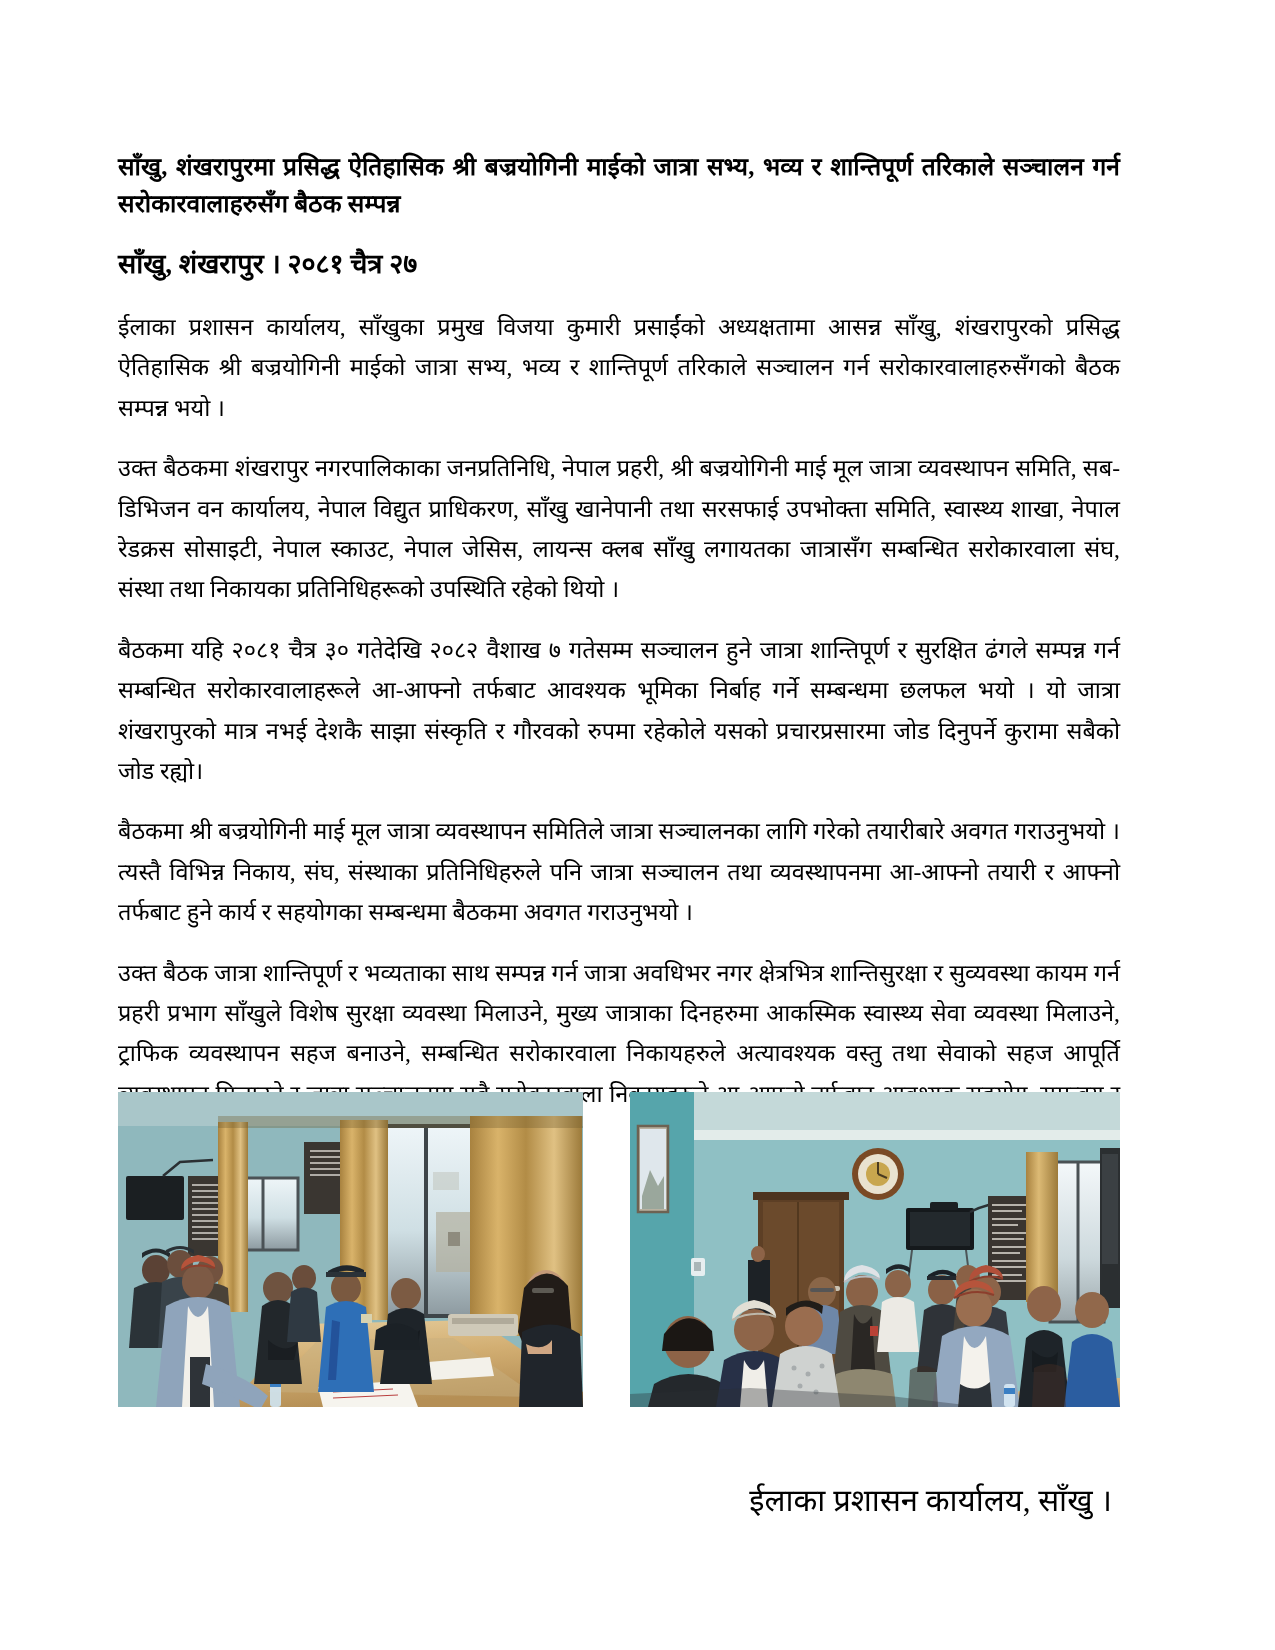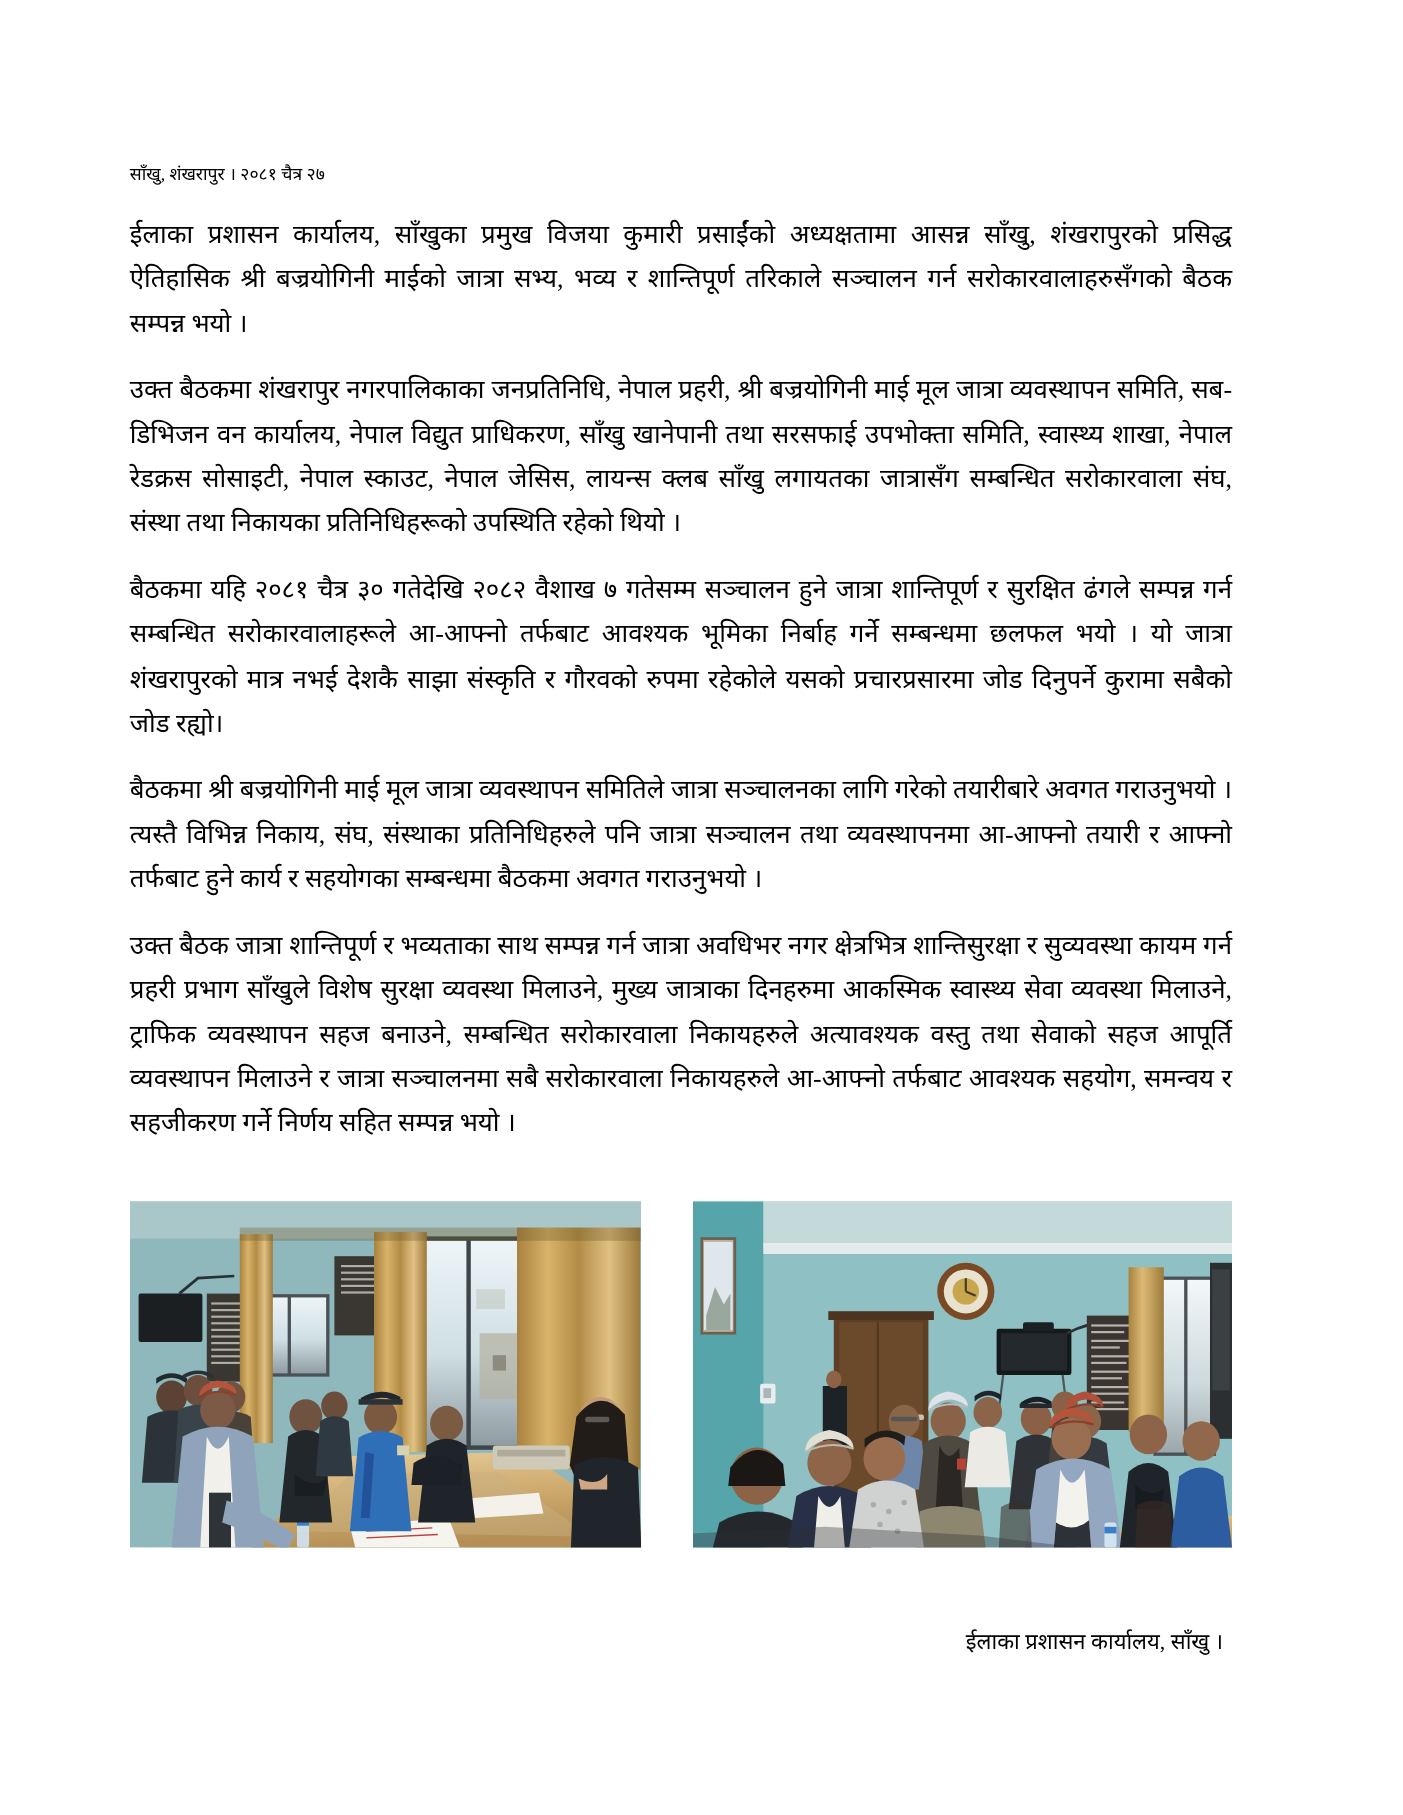--- a/index.html
+++ b/index.html
@@ -35,24 +35,24 @@
     font-size: 24.5px;
     font-weight: bold;
     line-height: 1.52;
     text-align: justify;
     text-justify: inter-word;
     margin: 0 0 22px 0;
     letter-spacing: 0.1px;
   }
 
   .dateline {
-    font-size: 16px;
+    font-size: 27px;
     line-height: 1.5;
     margin: 0 0 22px 0;
-    font-weight: normal;
+    font-weight: bold;
   }
 
   .body-para {
     font-size: 23.5px;
     line-height: 1.72;
     text-align: justify;
     text-justify: inter-word;
     margin: 12px 0 20px 0;
   }
   .body-para:last-of-type { margin-bottom: 0; }
@@ -76,33 +76,34 @@
   .photo.right { left: 512px; width: 490px; }
 
   .photo svg { display: block; width: 100%; height: 100%; }
 
   .caption {
     position: absolute;
     left: 118px;
     top: 1478px;
     width: 1002px;
     text-align: right;
-    font-size: 20px;
+    font-size: 31px;
     line-height: 1.5;
     padding-right: 8px;
     box-sizing: border-box;
   }
 </style>
 </head>
 <body>
 
 <div class="page">
 
   <div class="content">
 
+    <h1 class="doc-title">साँखु, शंखरापुरमा प्रसिद्ध ऐतिहासिक श्री बज्रयोगिनी माईको जात्रा सभ्य, भव्य र शान्तिपूर्ण तरिकाले सञ्चालन गर्न सरोकारवालाहरुसँग बैठक सम्पन्न</h1>
 
     <p class="dateline">साँखु, शंखरापुर । २०८१ चैत्र २७</p>
 
     <p class="body-para">ईलाका प्रशासन कार्यालय, साँखुका प्रमुख विजया कुमारी प्रसाईंको अध्यक्षतामा आसन्न साँखु, शंखरापुरको प्रसिद्ध ऐतिहासिक श्री बज्रयोगिनी माईको जात्रा सभ्य, भव्य र शान्तिपूर्ण तरिकाले सञ्चालन गर्न सरोकारवालाहरुसँगको बैठक सम्पन्न भयो ।</p>
     <p class="body-para">उक्त बैठकमा शंखरापुर नगरपालिकाका जनप्रतिनिधि, नेपाल प्रहरी, श्री बज्रयोगिनी माई मूल जात्रा व्यवस्थापन समिति, सब-डिभिजन वन कार्यालय, नेपाल विद्युत प्राधिकरण, साँखु खानेपानी तथा सरसफाई उपभोक्ता समिति, स्वास्थ्य शाखा, नेपाल रेडक्रस सोसाइटी, नेपाल स्काउट, नेपाल जेसिस, लायन्स क्लब साँखु लगायतका जात्रासँग सम्बन्धित सरोकारवाला संघ, संस्था तथा निकायका प्रतिनिधिहरूको उपस्थिति रहेको थियो ।</p>
     <p class="body-para">बैठकमा यहि २०८१ चैत्र ३० गतेदेखि २०८२ वैशाख ७ गतेसम्म सञ्चालन हुने जात्रा शान्तिपूर्ण र सुरक्षित ढंगले सम्पन्न गर्न सम्बन्धित सरोकारवालाहरूले आ-आफ्नो तर्फबाट आवश्यक भूमिका निर्बाह गर्ने सम्बन्धमा छलफल भयो । यो जात्रा शंखरापुरको मात्र नभई देशकै साझा संस्कृति र गौरवको रुपमा रहेकोले यसको प्रचारप्रसारमा जोड दिनुपर्ने कुरामा सबैको जोड रह्यो।</p>
     <p class="body-para">बैठकमा श्री बज्रयोगिनी माई मूल जात्रा व्यवस्थापन समितिले जात्रा सञ्चालनका लागि गरेको तयारीबारे अवगत गराउनुभयो । त्यस्तै विभिन्न निकाय, संघ, संस्थाका प्रतिनिधिहरुले पनि जात्रा सञ्चालन तथा व्यवस्थापनमा आ-आफ्नो तयारी र आफ्नो तर्फबाट हुने कार्य र सहयोगका सम्बन्धमा बैठकमा अवगत गराउनुभयो ।</p>
     <p class="body-para">उक्त बैठक जात्रा शान्तिपूर्ण र भव्यताका साथ सम्पन्न गर्न जात्रा अवधिभर नगर क्षेत्रभित्र शान्तिसुरक्षा र सुव्यवस्था कायम गर्न प्रहरी प्रभाग साँखुले विशेष सुरक्षा व्यवस्था मिलाउने, मुख्य जात्राका दिनहरुमा आकस्मिक स्वास्थ्य सेवा व्यवस्था मिलाउने, ट्राफिक व्यवस्थापन सहज बनाउने, सम्बन्धित सरोकारवाला निकायहरुले अत्यावश्यक वस्तु तथा सेवाको सहज आपूर्ति व्यवस्थापन मिलाउने र जात्रा सञ्चालनमा सबै सरोकारवाला निकायहरुले आ-आफ्नो तर्फबाट आवश्यक सहयोग, समन्वय र सहजीकरण गर्ने निर्णय सहित सम्पन्न भयो ।</p>
 
   </div>

